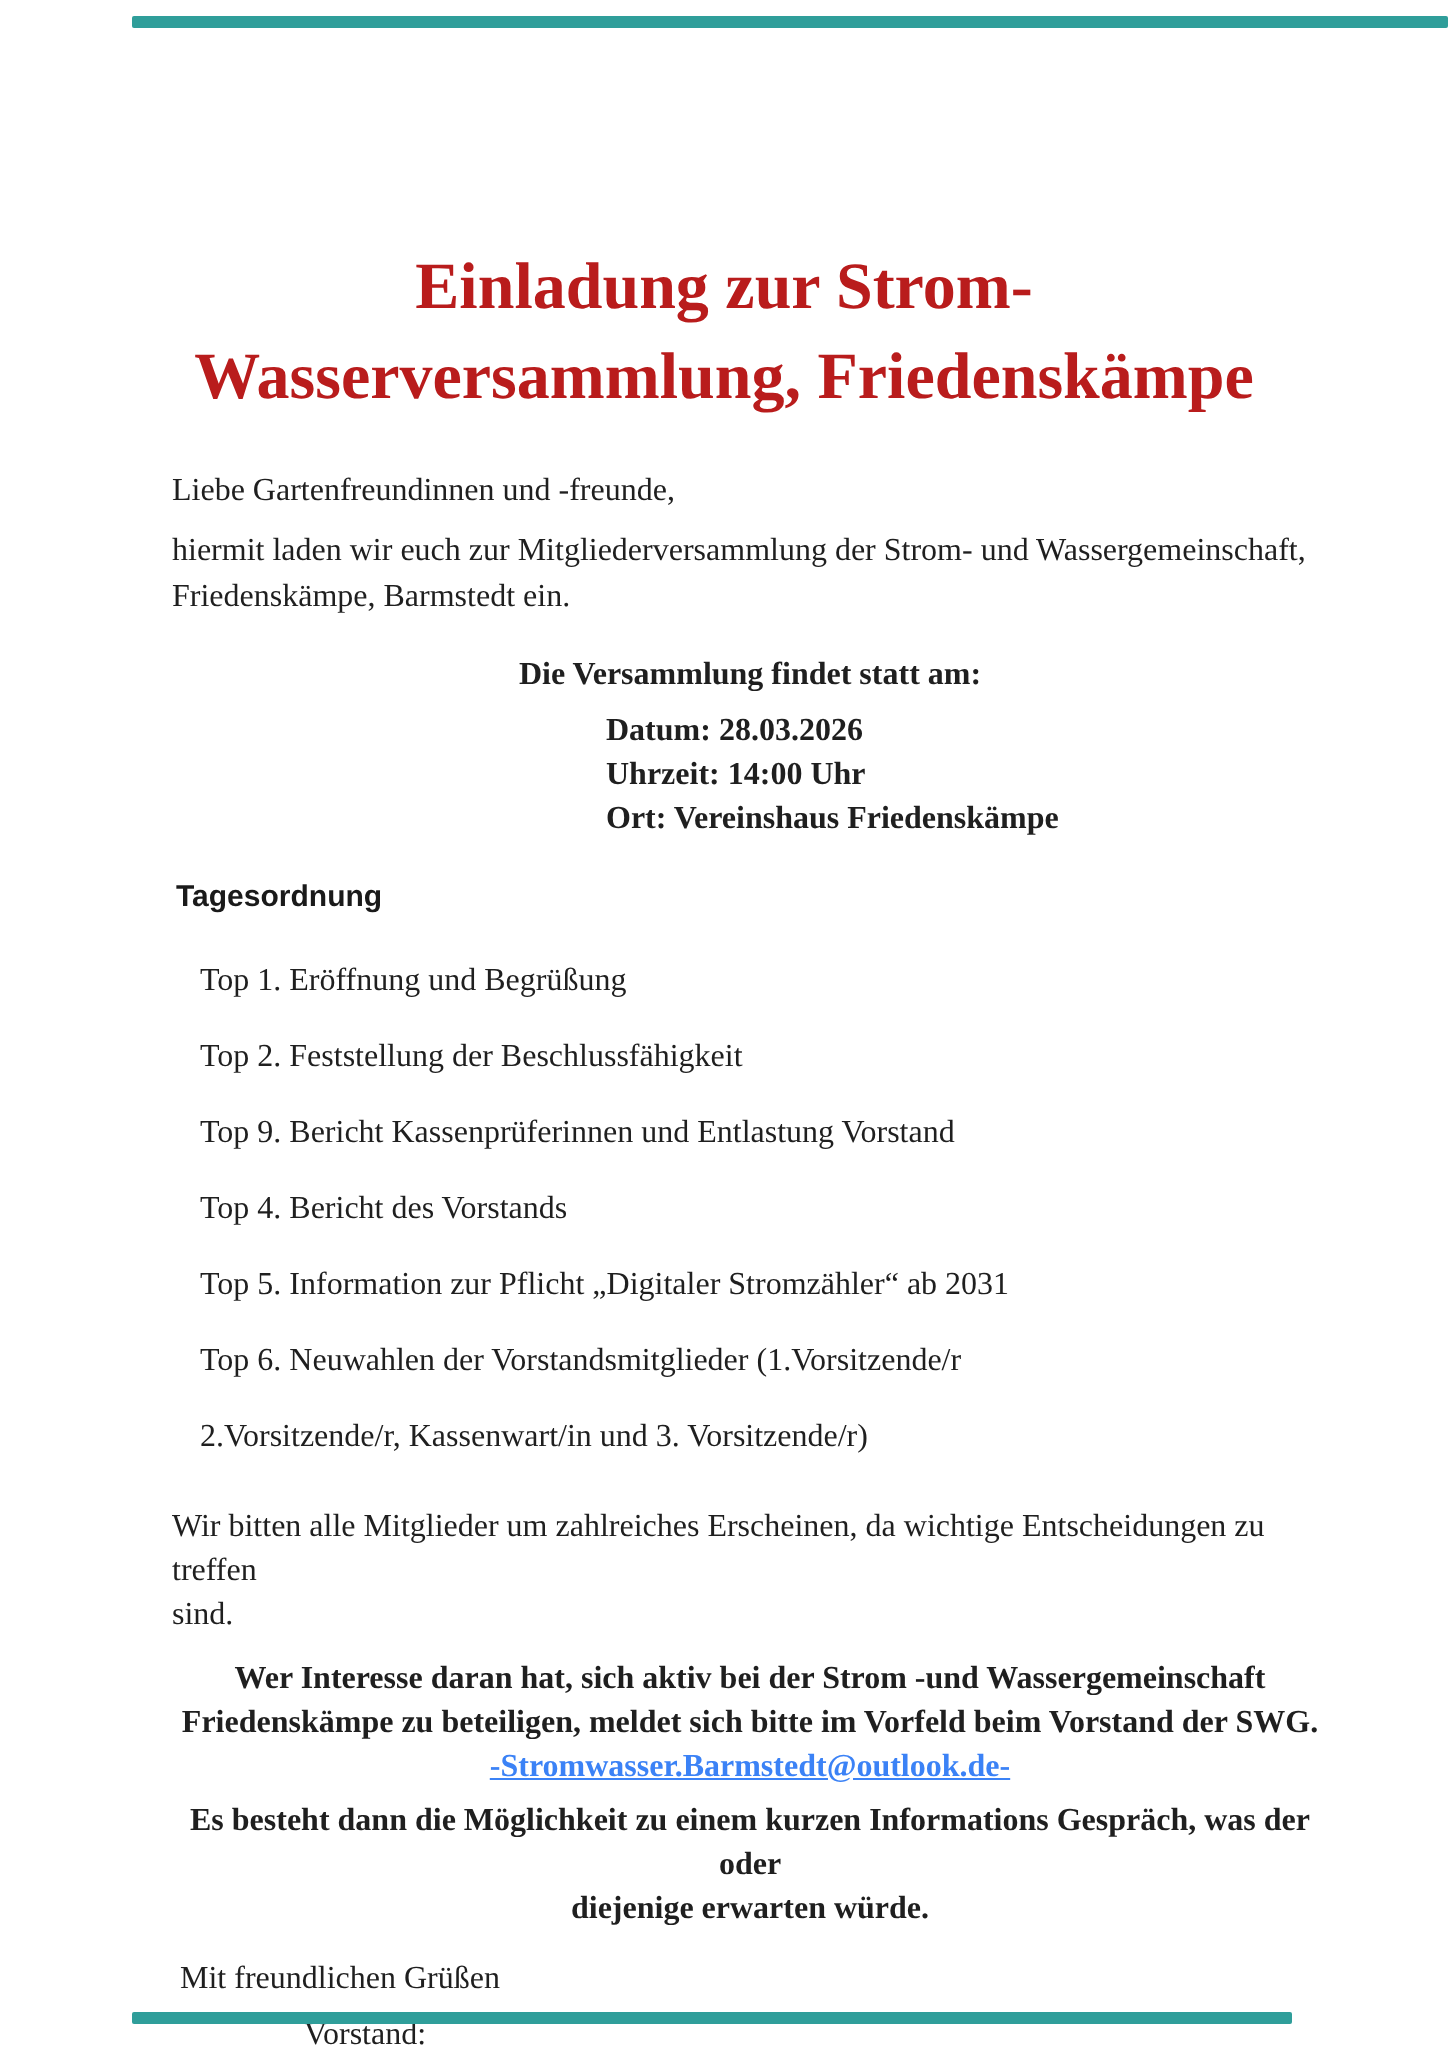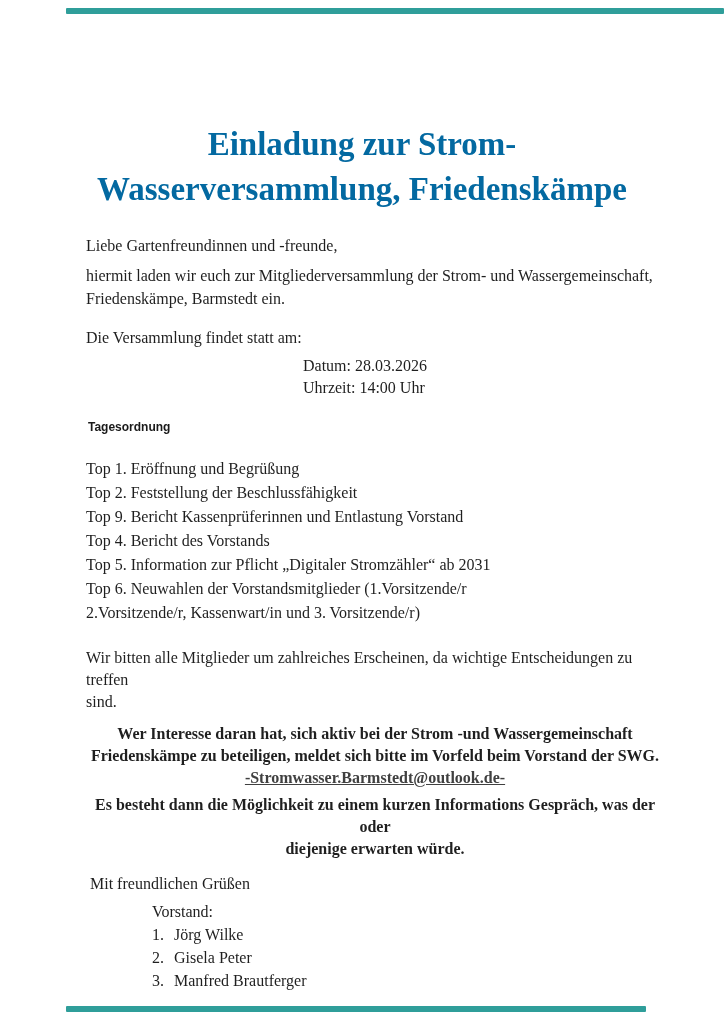--- a/index.html
+++ b/index.html
@@ -16,50 +16,51 @@
   .rule { position:absolute; height:6px; border-radius:1px; }
   .rule-top { top:8px; left:66px; right:0; }
   .rule-bottom { top:1006px; left:66px; width:580px; }
 
   .title {
     margin-top:122px;
     text-align:center;
     font-weight:700;
     font-size:33px;
     line-height:45px;
-    color:#0369a1;
+    color:#b91c1c;
   }
 
   .content { padding:0 60px 0 86px; }
 
   .salutation { margin:22px 0 0 0; line-height:23px; }
   .intro-body { margin:7px 0 0 0; line-height:23px; }
 
   .meeting-heading {
     margin:16px 0 0 0;
-    font-weight:400;
+    text-align:center;
+    font-weight:700;
     line-height:23px;
   }
   .meeting-details {
     margin:6px 0 0 217px;
-    font-weight:400;
+    font-weight:700;
     line-height:22px;
   }
   .meeting-details p { margin:0; }
 
   .agenda-heading {
     margin:18px 0 0 2px;
     font-family:"Liberation Sans", sans-serif;
     font-weight:700;
-    font-size:12px;
+    font-size:15px;
     line-height:20px;
     color:#1a1a1a;
   }
   .agenda-list { margin:20px 0 0 0; }
-  .agenda-list p { margin:0; line-height:24px; }
+  .agenda-list p { margin:14px; line-height:24px; }
 
   .appeal { margin:22px 0 0 0; line-height:22px; }
 
   .bold-center {
     text-align:center;
     font-weight:700;
     line-height:22px;
   }
   .interest { margin:10px 0 0 0;font-family:Liberation Serif, serif; }
   .email-line { margin:0; text-align:center; line-height:22px; }
@@ -96,20 +97,21 @@
     <p class="intro-body">
       <span>hiermit laden wir euch zur Mitgliederversammlung der Strom- und Wassergemeinschaft,</span><br>
       <span>Friedenskämpe, Barmstedt ein.</span>
     </p>
 
     <p class="meeting-heading">Die Versammlung findet statt am:</p>
 
     <div class="meeting-details">
       <p>Datum: 28.03.2026</p>
       <p>Uhrzeit: 14:00 Uhr</p>
+      <p>Ort: Vereinshaus Friedenskämpe</p>
     </div>
 
     <p class="agenda-heading">Tagesordnung</p>
 
     <div class="agenda-list">
       <p>Top 1. Eröffnung und Begrüßung</p>
       <p>Top 2. Feststellung der Beschlussfähigkeit</p>
       <p>Top 9. Bericht Kassenprüferinnen und Entlastung Vorstand</p>
       <p>Top 4. Bericht des Vorstands</p>
       <p>Top 5. Information zur Pflicht „Digitaler Stromzähler“ ab 2031</p>
@@ -121,21 +123,21 @@
       <span>Wir bitten alle Mitglieder um zahlreiches Erscheinen, da wichtige Entscheidungen zu treffen</span><br>
       <span>sind.</span>
     </p>
 
     <p class="bold-center interest">
       <span>Wer Interesse daran hat, sich aktiv bei der Strom -und Wassergemeinschaft</span><br>
       <span>Friedenskämpe zu beteiligen, meldet sich bitte im Vorfeld beim Vorstand der SWG.</span>
     </p>
 
     <p class="email-line">
-      <span class="email-link" style="color: #404040;">-Stromwasser.Barmstedt@outlook.de-</span>
+      <span class="email-link" style="color: #3b82f6;">-Stromwasser.Barmstedt@outlook.de-</span>
     </p>
 
     <p class="bold-center talk">
       <span>Es besteht dann die Möglichkeit zu einem kurzen Informations Gespräch, was der oder</span><br>
       <span>diejenige erwarten würde.</span>
     </p>
 
     <p class="regards">Mit freundlichen Grüßen</p>
 
     <div class="signature-block">

